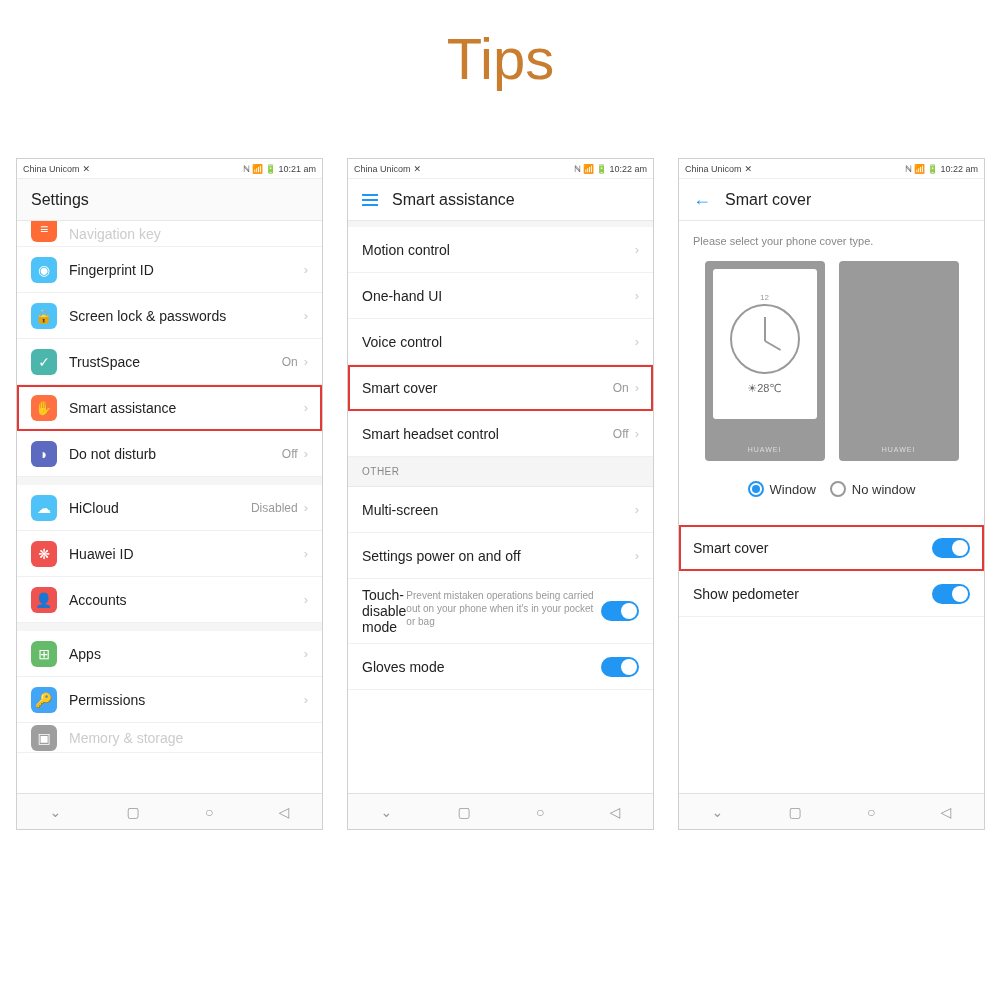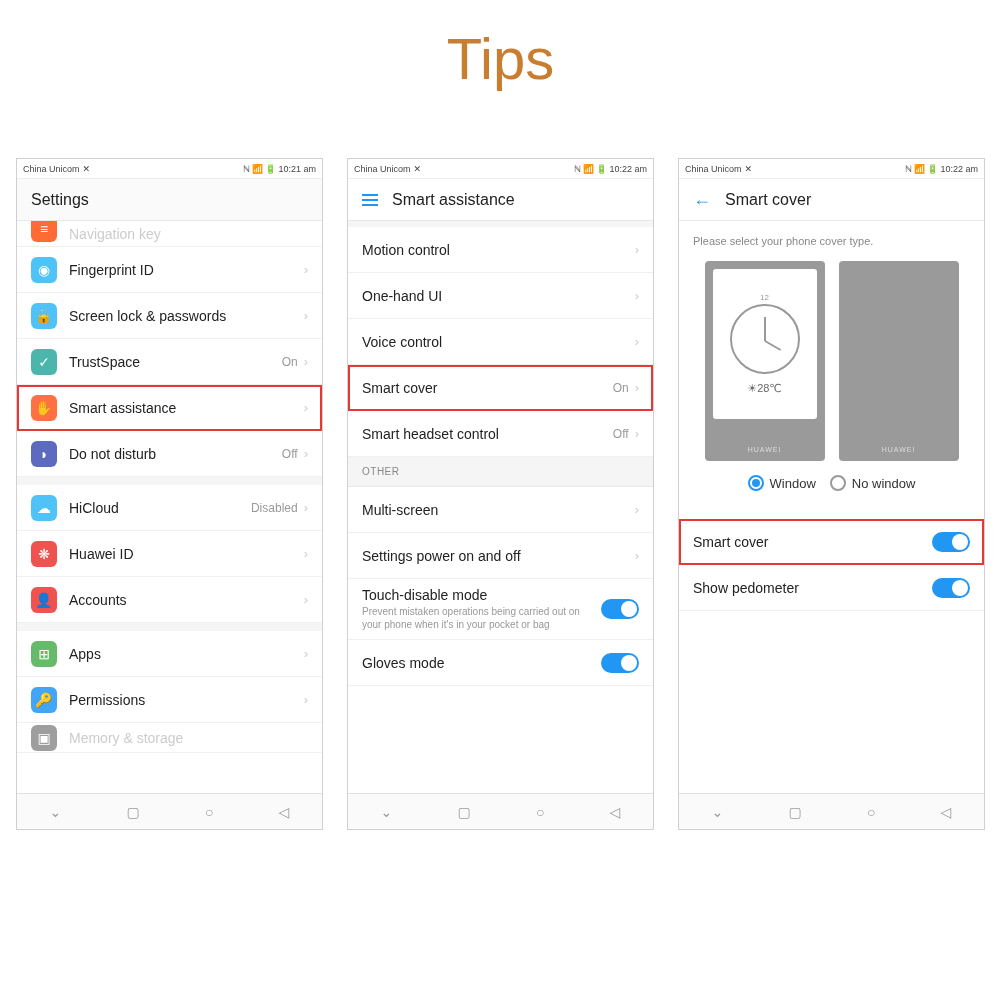--- a/index.html
+++ b/index.html
@@ -21,28 +21,28 @@
 .content{flex:1;overflow:hidden;background:#fff}
 .row{height:46px;display:flex;align-items:center;padding:0 14px;border-bottom:1px solid #f0f0f0;position:relative}
 .row.tall{height:auto;padding:8px 14px}
 .row.highlight{outline:2px solid #e53935;outline-offset:-2px;z-index:2}
 .icon-box{width:26px;height:26px;border-radius:6px;margin-right:12px;display:flex;align-items:center;justify-content:center;color:#fff;font-size:14px;flex-shrink:0}
 .row-label{font-size:14px;color:#222;flex:1}
 .row-status{font-size:12px;color:#999;margin-right:6px}
 .chevron{color:#ccc;font-size:13px}
 .section-hdr{height:30px;background:#f5f5f5;display:flex;align-items:center;padding:0 14px;font-size:10px;color:#888;letter-spacing:0.5px;border-bottom:1px solid #e8e8e8}
 .row-sub{font-size:10px;color:#999;line-height:1.3;margin-top:2px}
-.row-main{display:flex;flex-direction:column;flex:1}
+.row-main{display:flex;flex:1}
 .toggle{width:38px;height:20px;background:#2196f3;border-radius:10px;position:relative}
 .toggle::after{content:'';position:absolute;width:16px;height:16px;background:#fff;border-radius:50%;top:2px;right:2px}
 .navbar{height:36px;background:#fafafa;border-top:1px solid #e0e0e0;display:flex;align-items:center;justify-content:space-around;color:#888}
 .nav-icon{font-size:14px;color:#999}
 .cover-select{padding:14px}
 .cover-hint{font-size:11px;color:#888;margin-bottom:14px}
-.covers{display:flex;gap:14px;justify-content:center;margin-bottom:10px}
+.covers{display:flex;gap:14px;justify-content:center;margin-bottom:16px}
 .cover{width:120px;height:200px;background:#9a9a9a;border-radius:4px;position:relative;padding:8px}
 .cover-window{background:#fff;border-radius:3px;height:150px;display:flex;flex-direction:column;align-items:center;justify-content:center}
 .clock{width:70px;height:70px;border:2px solid #999;border-radius:50%;position:relative;margin-bottom:8px}
 .clock::before{content:'';position:absolute;width:2px;height:24px;background:#999;left:50%;top:11px;transform-origin:bottom;transform:translateX(-50%)}
 .clock::after{content:'';position:absolute;width:2px;height:18px;background:#999;left:50%;top:17px;transform-origin:bottom;transform:translateX(-50%) rotate(120deg)}
 .temp{font-size:11px;color:#666}
 .cover-brand{position:absolute;bottom:8px;left:0;right:0;text-align:center;font-size:7px;color:#ddd;letter-spacing:1px}
 .radio-row{display:flex;gap:14px;justify-content:center;padding:4px 0 14px}
 .radio-opt{display:flex;align-items:center;gap:6px;font-size:13px;color:#333}
 .radio{width:16px;height:16px;border:2px solid #999;border-radius:50%;display:flex;align-items:center;justify-content:center}

